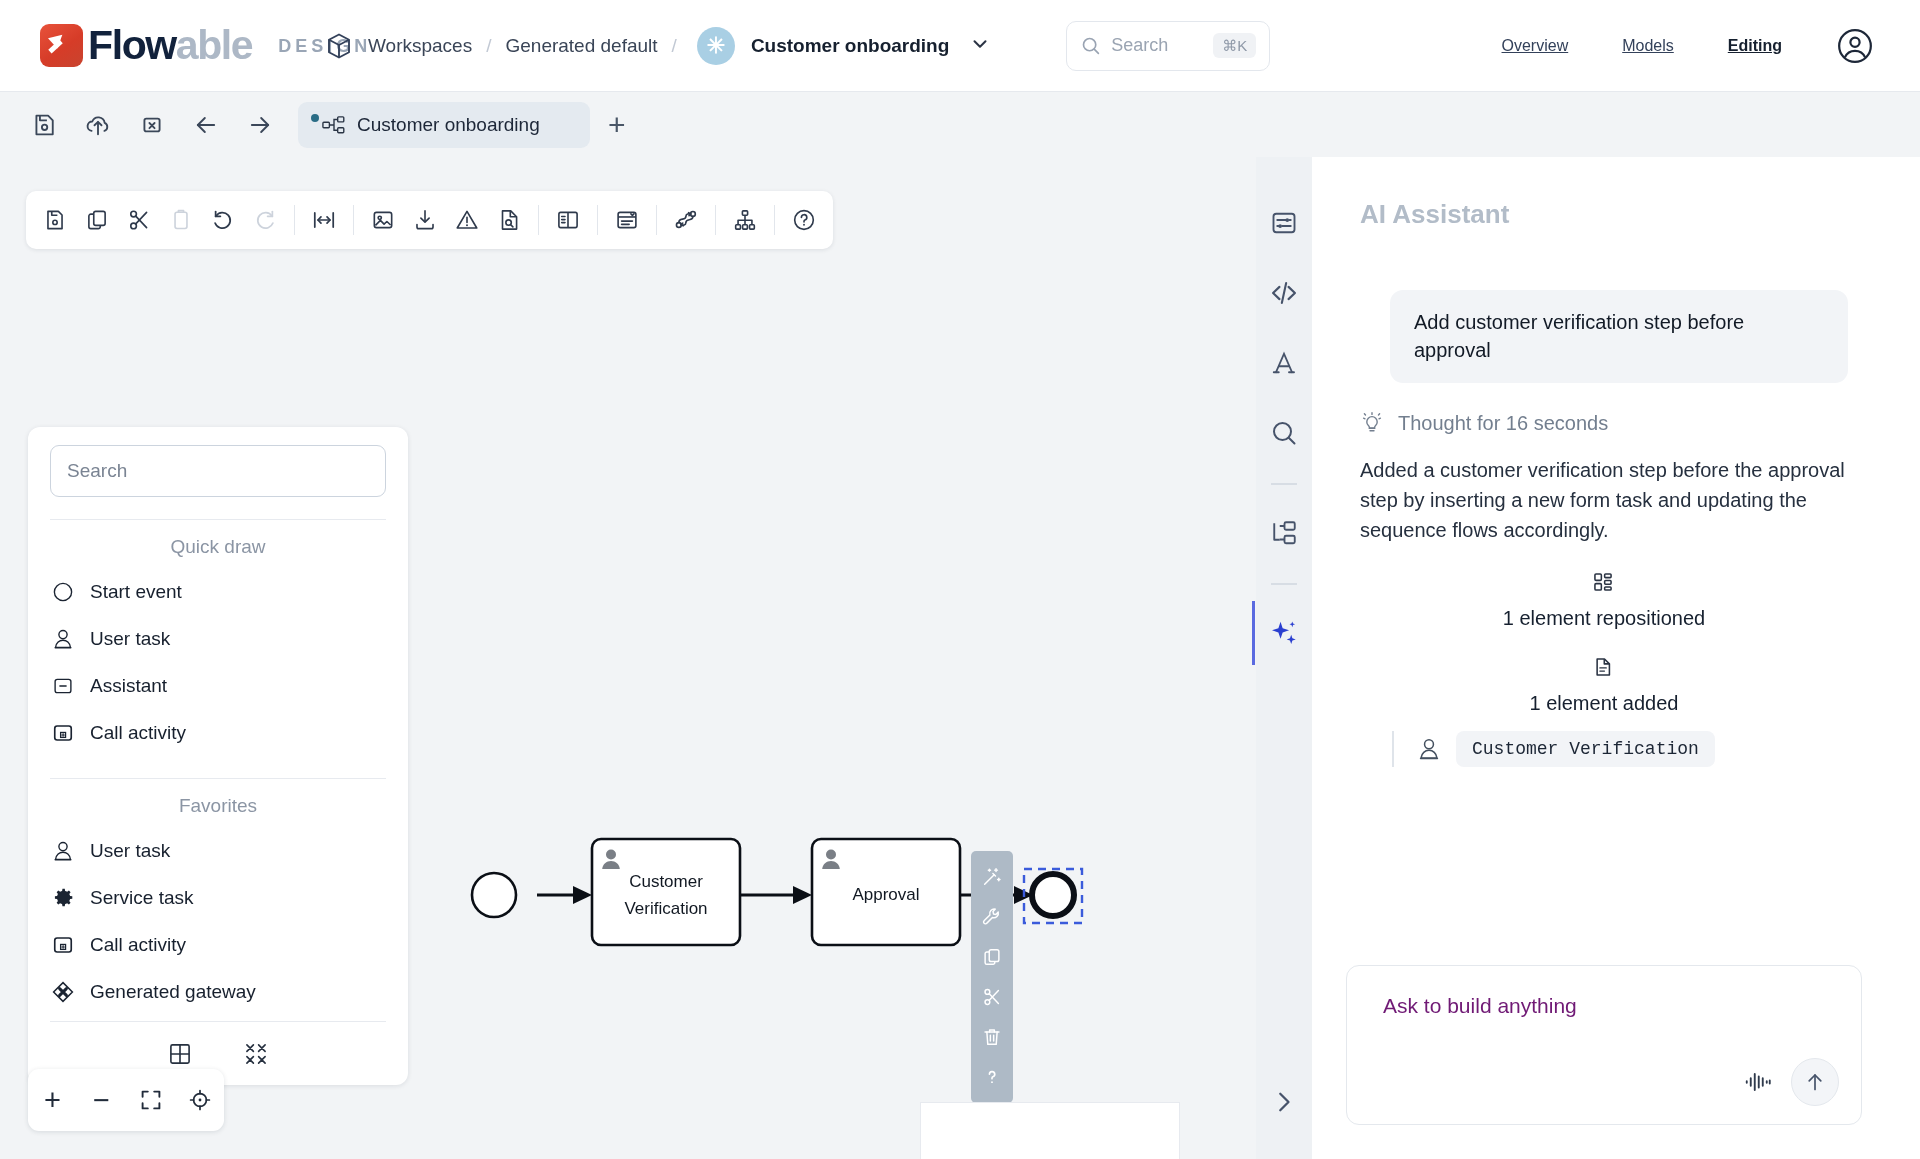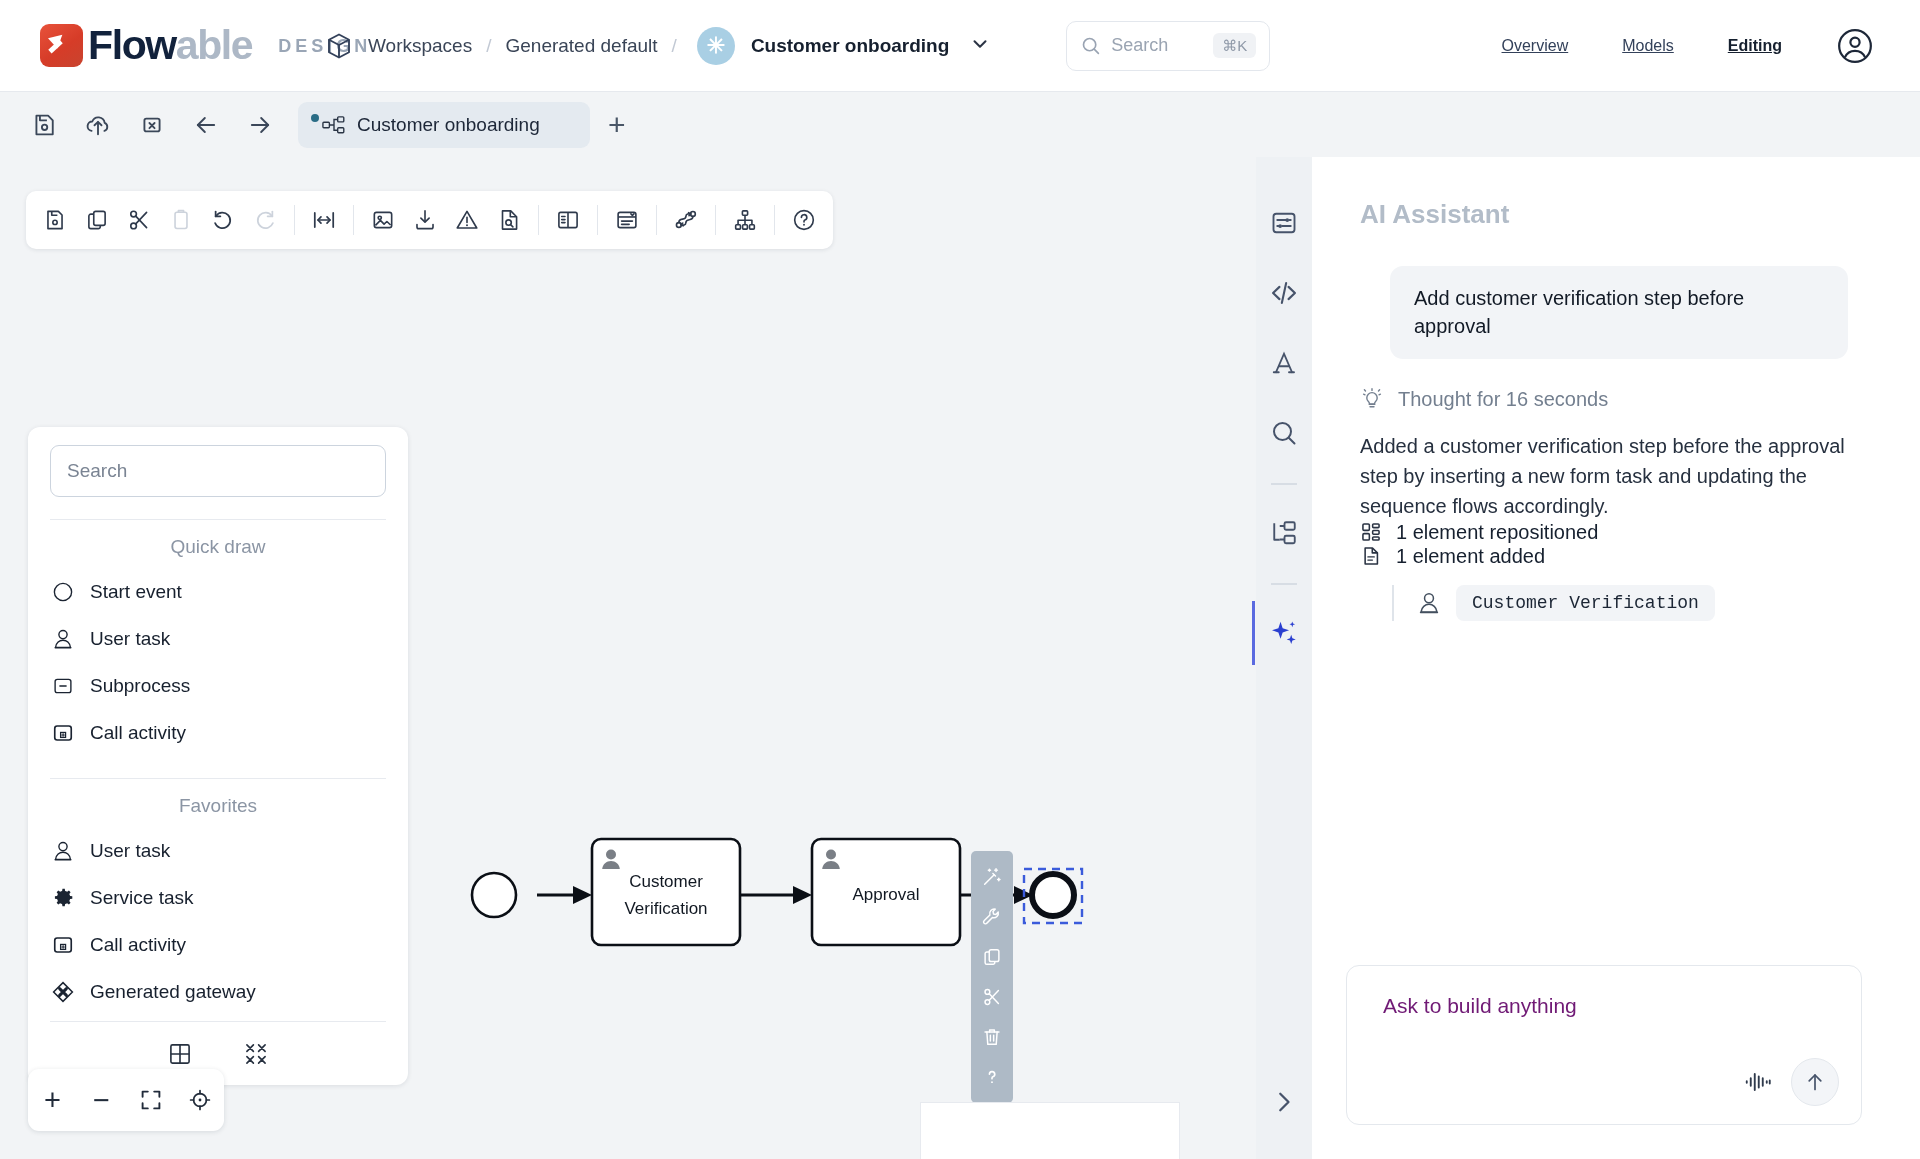--- a/index.html
+++ b/index.html
@@ -207,21 +207,21 @@
     width: 3px; height: 64px; background: #5a6ae0;
   }
   .rail-sep { width: 26px; height: 2px; background: #d7dde4; margin: 2px 0 26px 0; }
   .rail-expand { margin-top: auto; margin-bottom: 38px; color: #46536a; }
 
   
   #ai-panel {
     position: absolute; top: 157px; left: 1312px;
     width: 584px; height: 1002px;
     background: #ffffff;
-    display: flex; flex-direction: column;
+    display: flex; flex-direction: column; gap: 24px;
   }
   #ai-title {
     font-size: 26px; font-weight: 700; color: #b2bcc8;
     margin: 42px 0 0 48px;
   }
   #ai-messages { flex: 1; padding: 0 48px; overflow: hidden; }
   .user-bubble {
     margin-top: 36px; margin-left: 30px;
     background: #f2f4f7; border-radius: 13px;
     padding: 18px 24px; font-size: 20px; line-height: 1.42; color: #121a26;
@@ -229,21 +229,21 @@
   .thought-row {
     display: flex; align-items: center; gap: 12px;
     margin-top: 28px; color: #737f8f; font-size: 20px;
   }
   .thought-row .bulb { width: 26px; height: 26px; color: #737f8f; display:flex; }
   .assistant-text {
     margin-top: 18px; font-size: 20px; line-height: 1.5; color: #26303f;
   }
   .change-row {
     display: flex; align-items: center; gap: 12px;
-    font-size: 20px; color: #16202f;
+    margin-top: 26px; font-size: 20px; color: #16202f; flex-direction: column;
   }
   .change-row .ci { width: 24px; height: 24px; color: #2a3343; display:flex; }
   .elem-chip-wrap {
     display: flex; align-items: center; gap: 14px;
     margin-top: 16px; margin-left: 32px;
     border-left: 2px solid #dfe4ea; padding-left: 22px;
   }
   .elem-chip {
     background: #f2f4f7; border-radius: 8px;
     padding: 8px 16px; font-size: 18px;
@@ -629,21 +629,21 @@
       </span>
       <span>User task</span>
     </div>
     <div class="pal-item">
       <span class="pal-ic">
         <svg width="22" height="22" viewBox="0 0 24 24" fill="none" stroke="currentColor" stroke-width="1.5" stroke-linecap="round">
             <rect x="3.4" y="4.8" width="17.2" height="14.4" rx="2.4"></rect>
             <path d="M8.6 12h6.8"></path>
           </svg>
       </span>
-      <span>Subprocess</span>
+      <span>Assistant</span>
     </div>
     <div class="pal-item">
       <span class="pal-ic">
         <svg width="22" height="22" viewBox="0 0 24 24" fill="none" stroke="currentColor" stroke-width="1.8" stroke-linecap="round">
             <rect x="3" y="4.4" width="18" height="15.2" rx="2.6"></rect>
             <rect x="9.4" y="11.4" width="5.4" height="5.4" stroke-width="1.4"></rect>
             <path d="M12.1 12.6v3M10.6 14.1h3" stroke-width="1.1"></path>
           </svg>
       </span>
       <span>Call activity</span>

